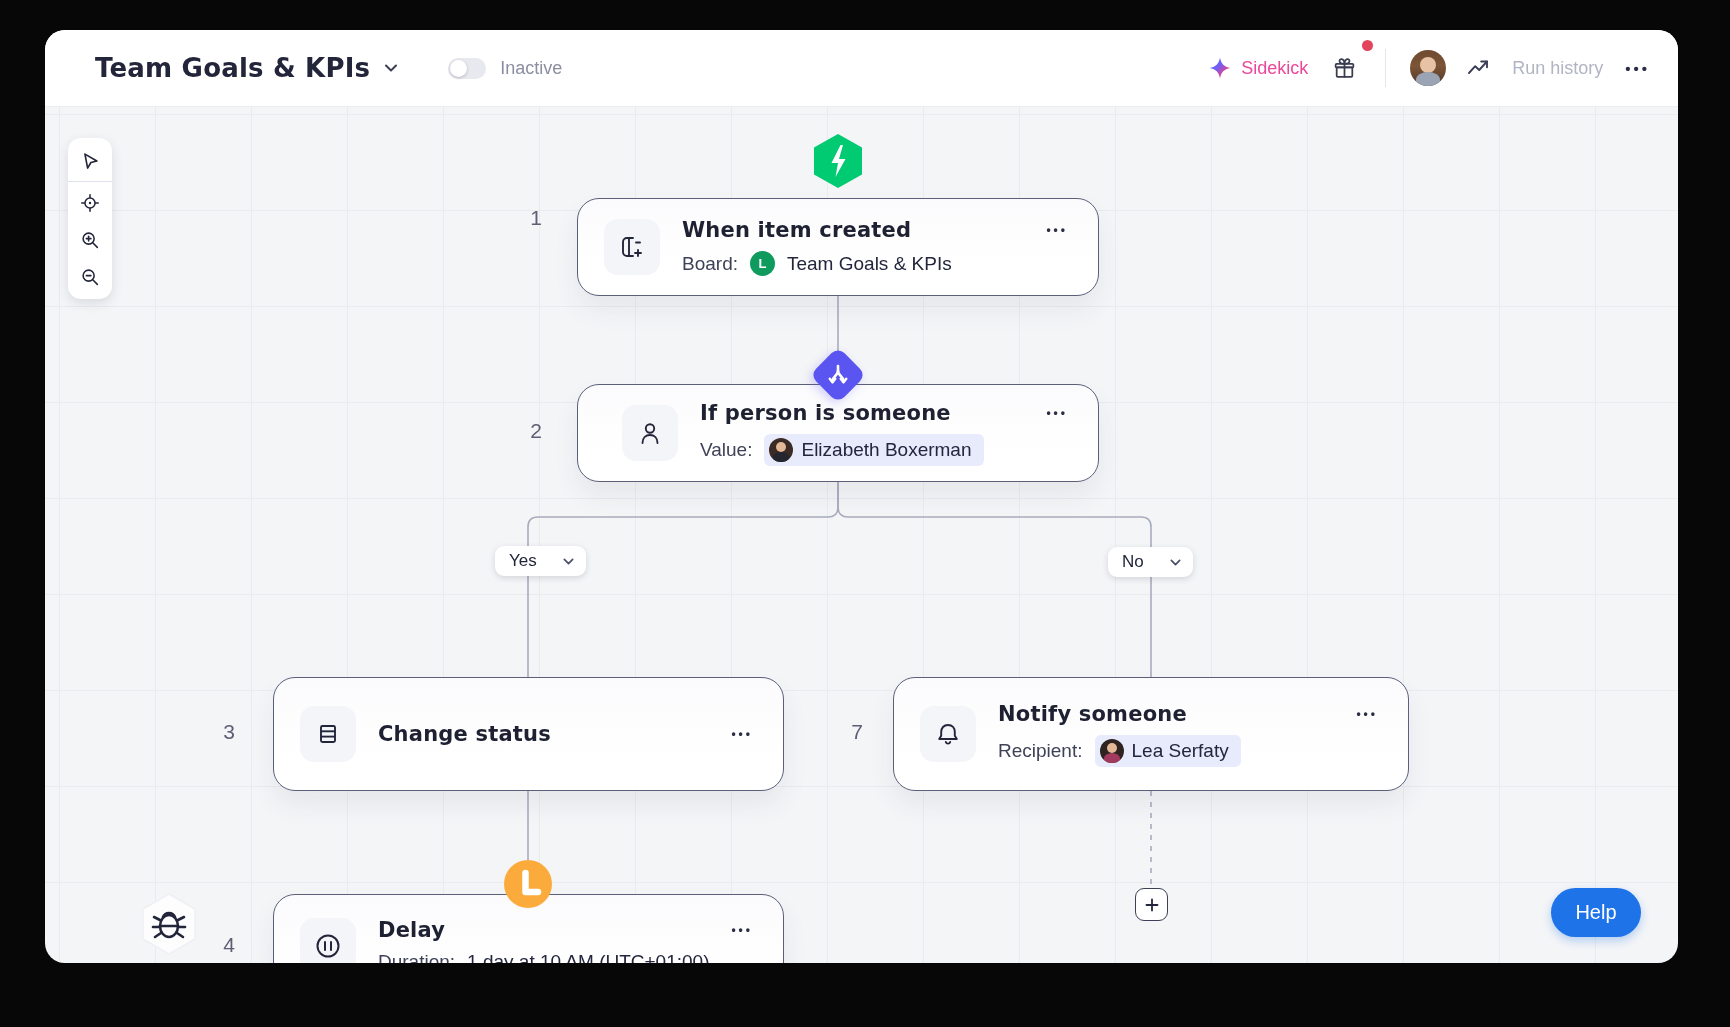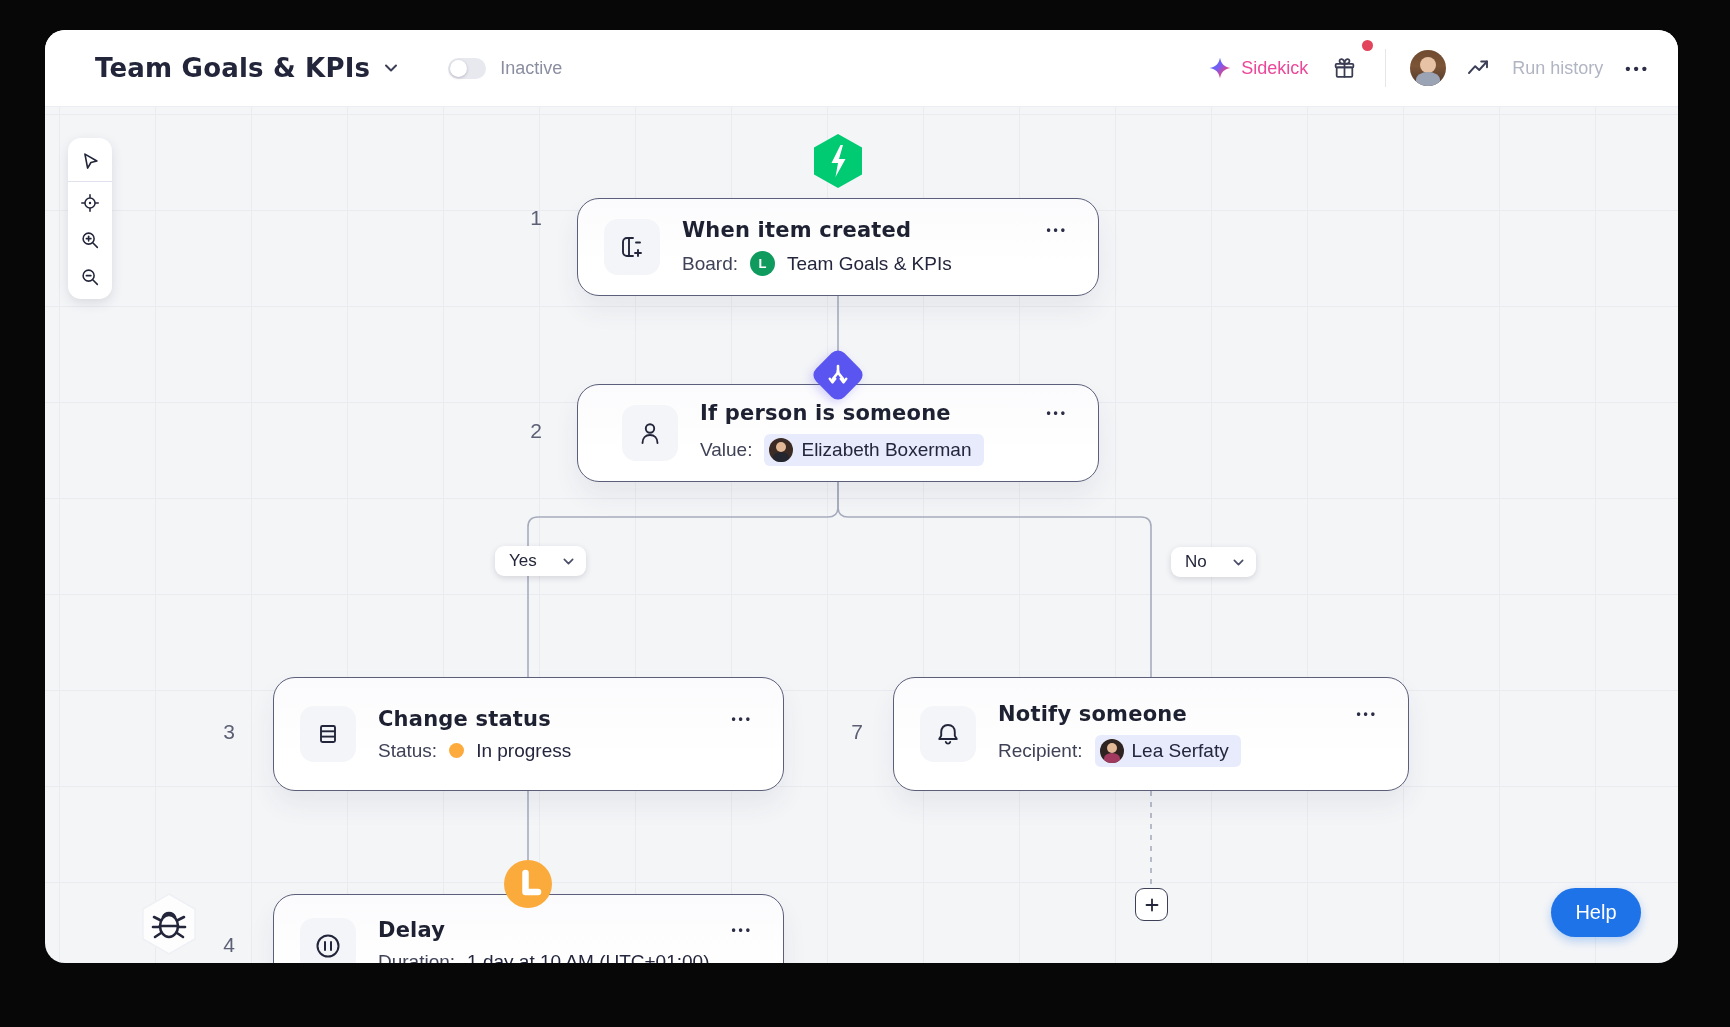--- a/index.html
+++ b/index.html
@@ -225,46 +225,41 @@
       </div>
     </div>
   </div>
 
   <div class="chip" style="left:450px;top:516px;">
     <span>Yes</span>
     <svg width="15" height="15" viewBox="0 0 18 18">
       <polyline points="4,6.5 9,11.5 14,6.5" fill="none" stroke="#4a4e68" stroke-width="2" stroke-linecap="round" stroke-linejoin="round"></polyline>
     </svg>
   </div>
-  <div class="chip" style="left:1126px;top:517px;">
+  <div class="chip" style="left:1063px;top:517px;">
     <span>No</span>
     <svg width="15" height="15" viewBox="0 0 18 18">
       <polyline points="4,6.5 9,11.5 14,6.5" fill="none" stroke="#4a4e68" stroke-width="2" stroke-linecap="round" stroke-linejoin="round"></polyline>
     </svg>
   </div>
 
   <div class="node" style="left:228px;top:647px;width:511px;height:114px;">
     <div class="node-icon">
       <svg width="32" height="32" viewBox="0 0 32 32">
         <g fill="none" stroke="#23263a" stroke-width="1.9" stroke-linejoin="round">
           <rect x="9" y="8" width="14" height="16" rx="1.5"></rect>
           <line x1="9" y1="13.3" x2="23" y2="13.3"></line>
           <line x1="9" y1="18.6" x2="23" y2="18.6"></line>
         </g>
       </svg>
     </div>
     <div class="node-body">
       <div class="trow">
         <div class="ntitle">Change status</div>
         <div class="dots">•••</div>
-      </div>
-      <div class="frow">
-        <span>Status:</span>
-        <span class="status-dot"></span>
-        <span class="fval">In progress</span>
       </div>
     </div>
   </div>
 
   <div class="node" style="left:848px;top:647px;width:516px;height:114px;">
     <div class="node-icon">
       <svg width="32" height="32" viewBox="0 0 32 32">
         <g fill="none" stroke="#23263a" stroke-width="1.9" stroke-linecap="round" stroke-linejoin="round">
           <path d="M16 7 c-4.3 0-6.8 3-6.8 7 v3.8 L7.2 21 h17.6 l-2-3.2 V14 c0-4-2.5-7-6.8-7 Z"></path>
           <path d="M13.8 24 a2.3 2.3 0 0 0 4.4 0"></path>

